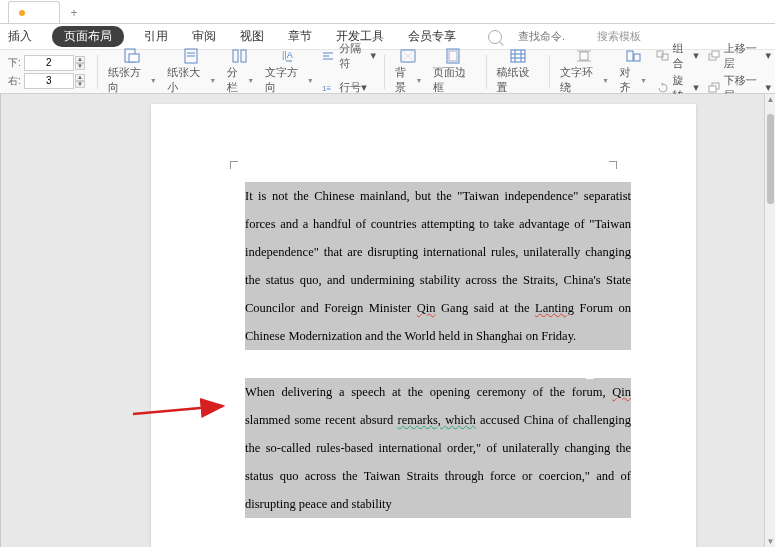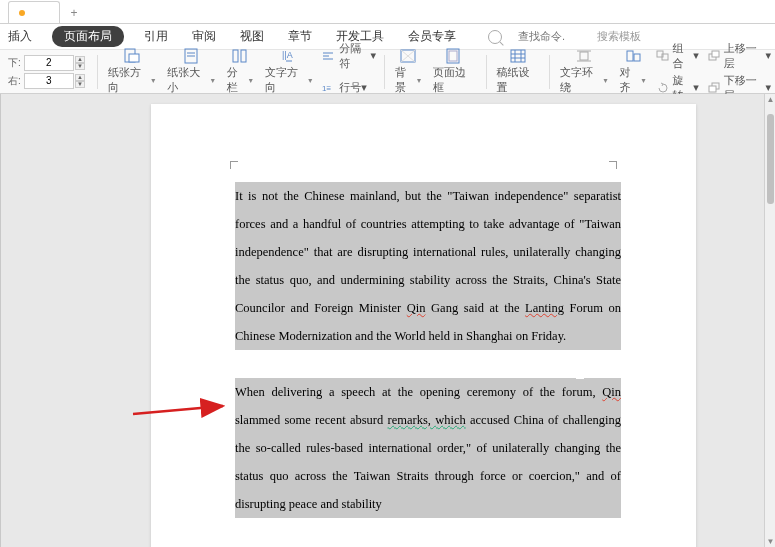--- a/index.html
+++ b/index.html
@@ -44,21 +44,21 @@
 .scroll-thumb { position: absolute; top: 20px; left: 2px; width: 7px; height: 90px; background: #c0c0c0; border-radius: 3px; }
 .scroll-up, .scroll-down { position: absolute; left: 0; width: 11px; height: 11px; font-size: 8px; text-align: center; line-height: 11px; color: #888; }
 .scroll-up { top: 0; } .scroll-down { bottom: 0; }
 
 .page { position: absolute; left: 150px; top: 10px; width: 545px; height: 700px; background: #fff; box-shadow: 0 1px 3px rgba(0,0,0,0.15); }
 .page-margin-marks { position: absolute; top: 57px; left: 79px; right: 79px; }
 .mark { position: absolute; border: 1px solid #999; }
 .mark.tl { top: 0; left: 0; width: 8px; height: 8px; border-right: none; border-bottom: none; }
 .mark.tr { top: 0; right: 0; width: 8px; height: 8px; border-left: none; border-bottom: none; }
 
-.doc-text { position: absolute; top: 78px; left: 84px; width: 386px; font-family: 'SimSun', serif; font-size: 12.5px; line-height: 28px; color: #000; text-align: justify; }
+.doc-text { position: absolute; top: 78px; left: 94px; width: 386px; font-family: 'SimSun', serif; font-size: 12.5px; line-height: 28px; color: #000; text-align: justify; }
 .doc-text p { background: #c8c8c8; }
 .spell { text-decoration: underline wavy #d43; text-decoration-thickness: 1px; }
 .grammar { text-decoration: underline wavy #2a7; text-decoration-thickness: 1px; }
 .para2 { margin-top: 28px; }
 .sel-cursor { position: absolute; width: 8px; height: 18px; background: #fff; }
 
 
 .red-arrow { position: absolute; left: 130px; top: 300px; pointer-events: none; }
 
 

